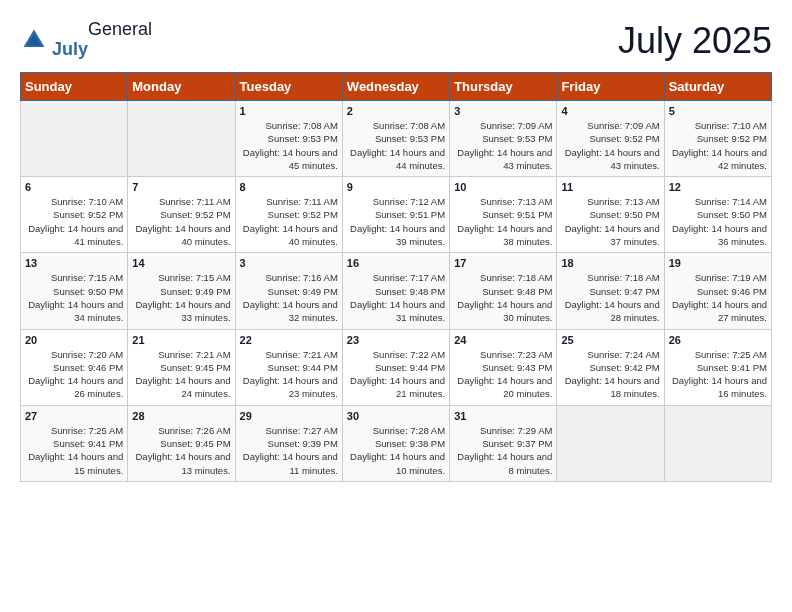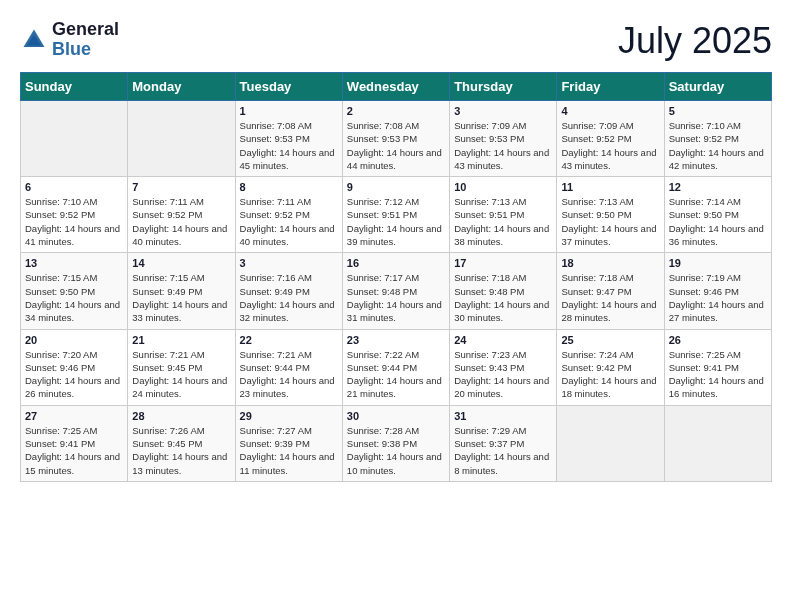--- a/index.html
+++ b/index.html
@@ -20,22 +20,23 @@
       display: flex;
       align-items: center;
     }
     .logo-text {
       display: flex;
       flex-direction: column;
       line-height: 1.1;
     }
     .logo-general {
       font-size: 18px;
-      font-weight: bold;
+      font-weight: normal;
       color: #1a1a2e;
+      margin-left: 36px;
     }
     .logo-blue {
       font-size: 18px;
       font-weight: bold;
       color: #2e6da4;
     }
     .logo-icon {
       width: 28px;
       height: 28px;
       margin-right: 4px;
@@ -51,21 +52,21 @@
     .location {
       font-size: 14px;
       color: #333;
     }
     .calendar {
       width: 100%;
       border-collapse: collapse;
       border: 1px solid #ccc;
     }
     .calendar th {
-      background: #0f766e;
+      background: #c2410c;
       color: #fff;
       font-size: 13px;
       font-weight: bold;
       padding: 6px 4px;
       text-align: left;
       border: 1px solid #2e6da4;
     }
     .calendar td {
       vertical-align: top;
       border: 1px solid #ccc;
@@ -86,37 +87,38 @@
       font-size: 11px;
       font-weight: bold;
       color: #1a1a2e;
       display: block;
       margin-bottom: 2px;
     }
     .day-info {
       font-size: 9.5px;
       color: #333;
       line-height: 1.4;
+      text-align: right;
     }
     .empty-cell {
       background: #f0f0f0 !important;
     }
   </style>
 </head>
 <body>
 
 <div class="header">
   <div class="logo">
     <svg class="logo-icon" viewBox="0 0 40 40">
       <polygon points="20,5 35,30 5,30" fill="#2e6da4"></polygon>
       <polygon points="20,12 30,28 10,28" fill="#1a5a9a"></polygon>
     </svg>
     <div class="logo-text">
       <span class="logo-general">General</span>
-      <span class="logo-blue">Blue</span>
+      <span class="logo-blue">July</span>
     </div>
   </div>
   <div class="title-block">
     <div class="month-year">July 2025</div>
   </div>
 </div>
 
 <table class="calendar">
   <thead>
     <tr>

